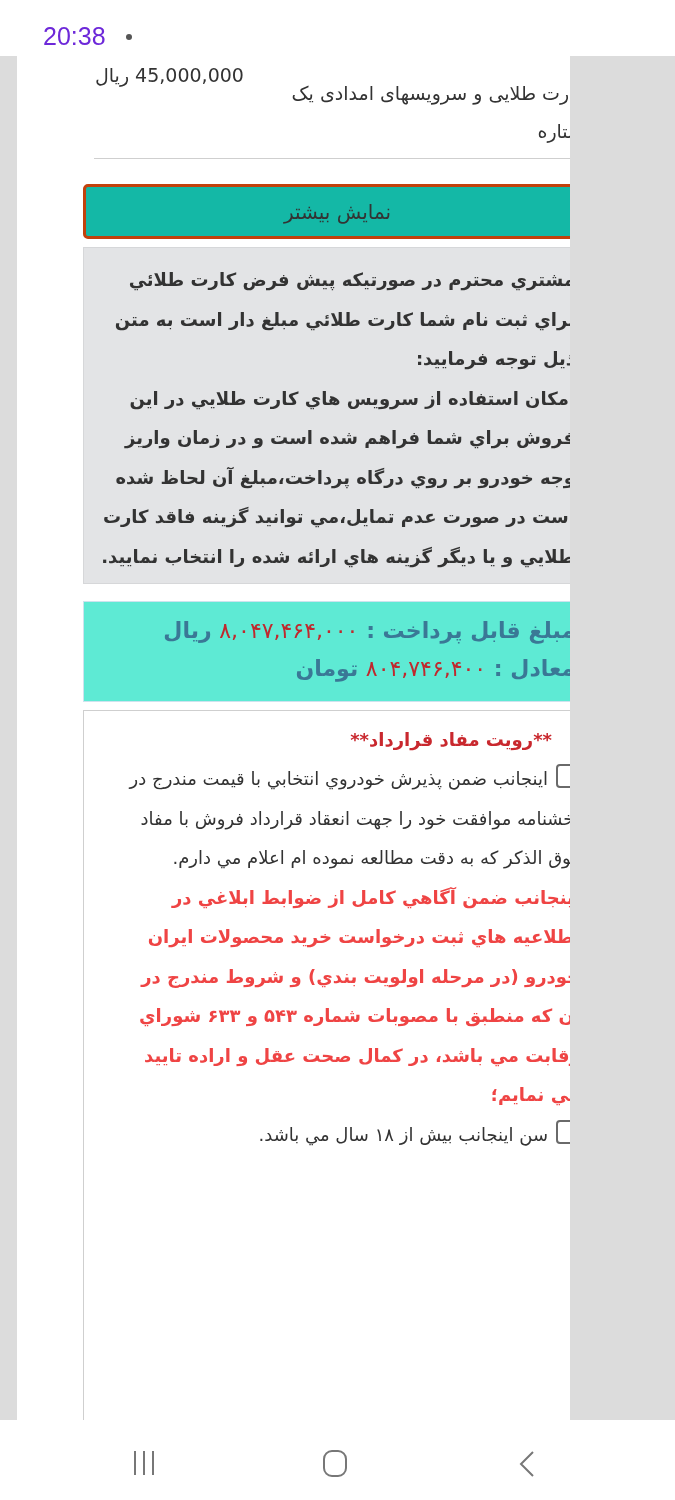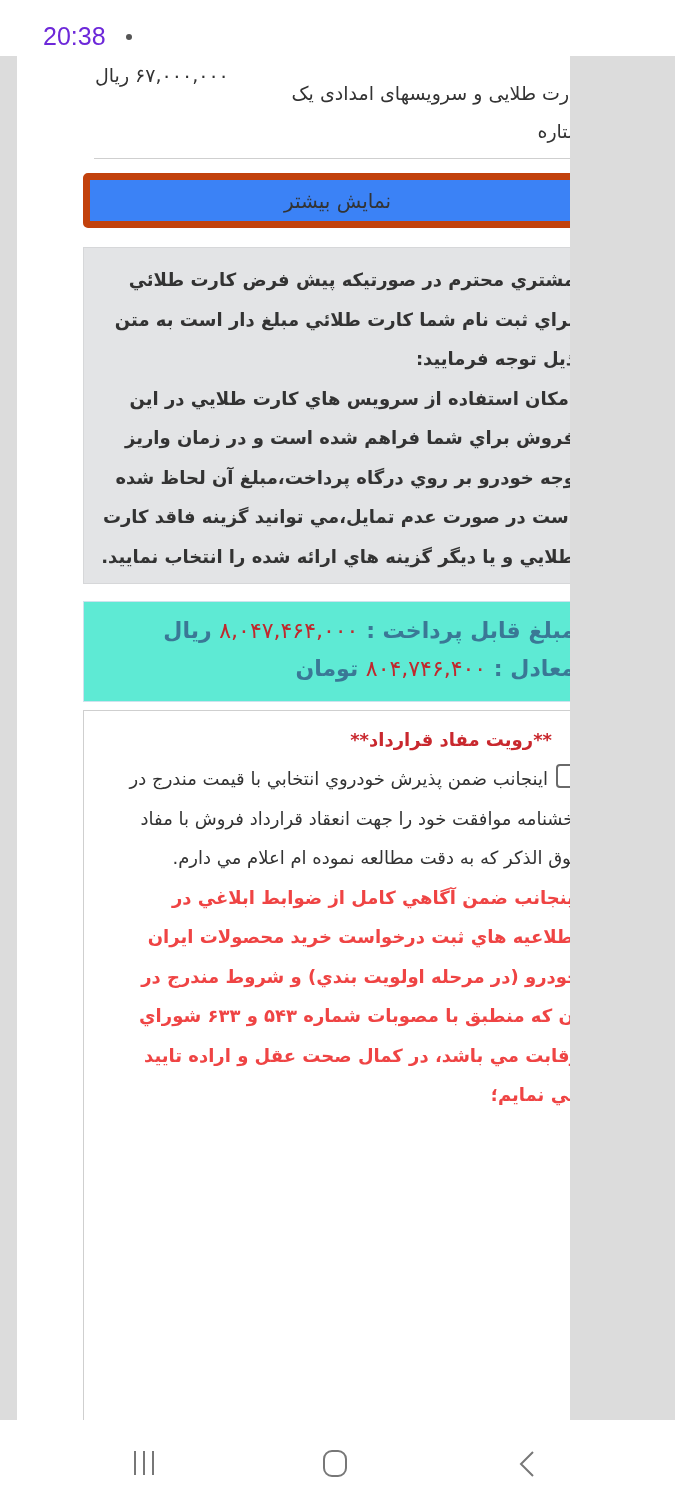--- a/index.html
+++ b/index.html
@@ -55,22 +55,22 @@
   }
   .product-price {
     position: absolute; left: 1px; top: 8px;
     font-size: 19px; color: #333; direction: rtl;
   }
   .divider {
     position: absolute; top: 102px; left: 77px; width: 498px; height: 1px; background: #cfcfcf;
   }
 
   .show-more {
-    position: absolute; top: 117px; left: 66px; width: 509px; height: 55px;
-    border: 7px solid #c2410c; border-radius: 5px; background: #3b82f6;
+    position: absolute; top: 128px; left: 66px; width: 509px; height: 55px;
+    border: 3px solid #c2410c; border-radius: 5px; background: #14b8a6;
     display: flex; align-items: center; justify-content: center;
     font-size: 20px; color: #333; direction: rtl; cursor: pointer;
   }
 
   .notice {
     position: absolute; top: 191px; left: 66px; width: 509px; height: 337px;
     background: #e3e4e6; border: 1px solid #d6d7d9;
     padding: 12px 16px 0 14px;
     direction: rtl; text-align: right;
     font-size: 18px; line-height: 39.5px; color: #333; font-weight: bold;
@@ -142,21 +142,21 @@
     </div>
     <span class="battery">85</span>
   </div>
 </div>
 
 <div class="page-frame">
   <div class="page-inner">
 
     <div class="product-row">
       <div class="product-name">کارت طلایی و سرویسهای امدادی یک ستاره</div>
-      <div class="product-price">۶۷,۰۰۰,۰۰۰ ریال</div>
+      <div class="product-price">45,000,000 ریال</div>
     </div>
     <div class="divider"></div>
 
     <div class="show-more">نمایش بیشتر</div>
 
     <div class="notice">
       <div>مشتري محترم در صورتيكه پيش فرض كارت طلائي براي ثبت نام شما كارت طلائي مبلغ دار است به متن ذيل توجه فرماييد:</div>
       <div>امكان استفاده از سرويس هاي كارت طلايي در اين فروش براي شما فراهم شده است و در زمان واريز وجه خودرو بر روي درگاه پرداخت،مبلغ آن لحاظ شده است در صورت عدم تمايل،مي توانيد گزينه فاقد كارت طلايي و يا ديگر گزينه هاي ارائه شده را انتخاب نماييد.</div>
     </div>
 
@@ -172,20 +172,23 @@
 
     <div class="contract">
       <div class="contract-title">**رویت مفاد قرارداد**</div>
 
       <div class="para">
         <span class="checkbox"></span><span>اينجانب ضمن پذيرش خودروي انتخابي با قيمت مندرج در بخشنامه موافقت خود را جهت انعقاد قرارداد فروش با مفاد فوق الذكر كه به دقت مطالعه نموده ام اعلام مي دارم.</span>
       </div>
 
       <div class="bold-para">اينجانب ضمن آگاهي كامل از ضوابط ابلاغي در اطلاعيه هاي ثبت درخواست خريد محصولات ايران خودرو (در مرحله اولويت بندي) و شروط مندرج در آن كه منطبق با مصوبات شماره ۵۴۳ و ۶۳۳ شوراي رقابت مي باشد، در كمال صحت عقل و اراده تاييد مي نمايم؛</div>
 
+      <div class="para">
+        <span class="checkbox"></span><span>سن اينجانب بيش از ۱۸ سال مي باشد.</span>
+      </div>
 
 
     </div>
 
   </div>
 </div>
 
 <div class="nav-bar">
   <div class="nav-recent">
       <i></i>

